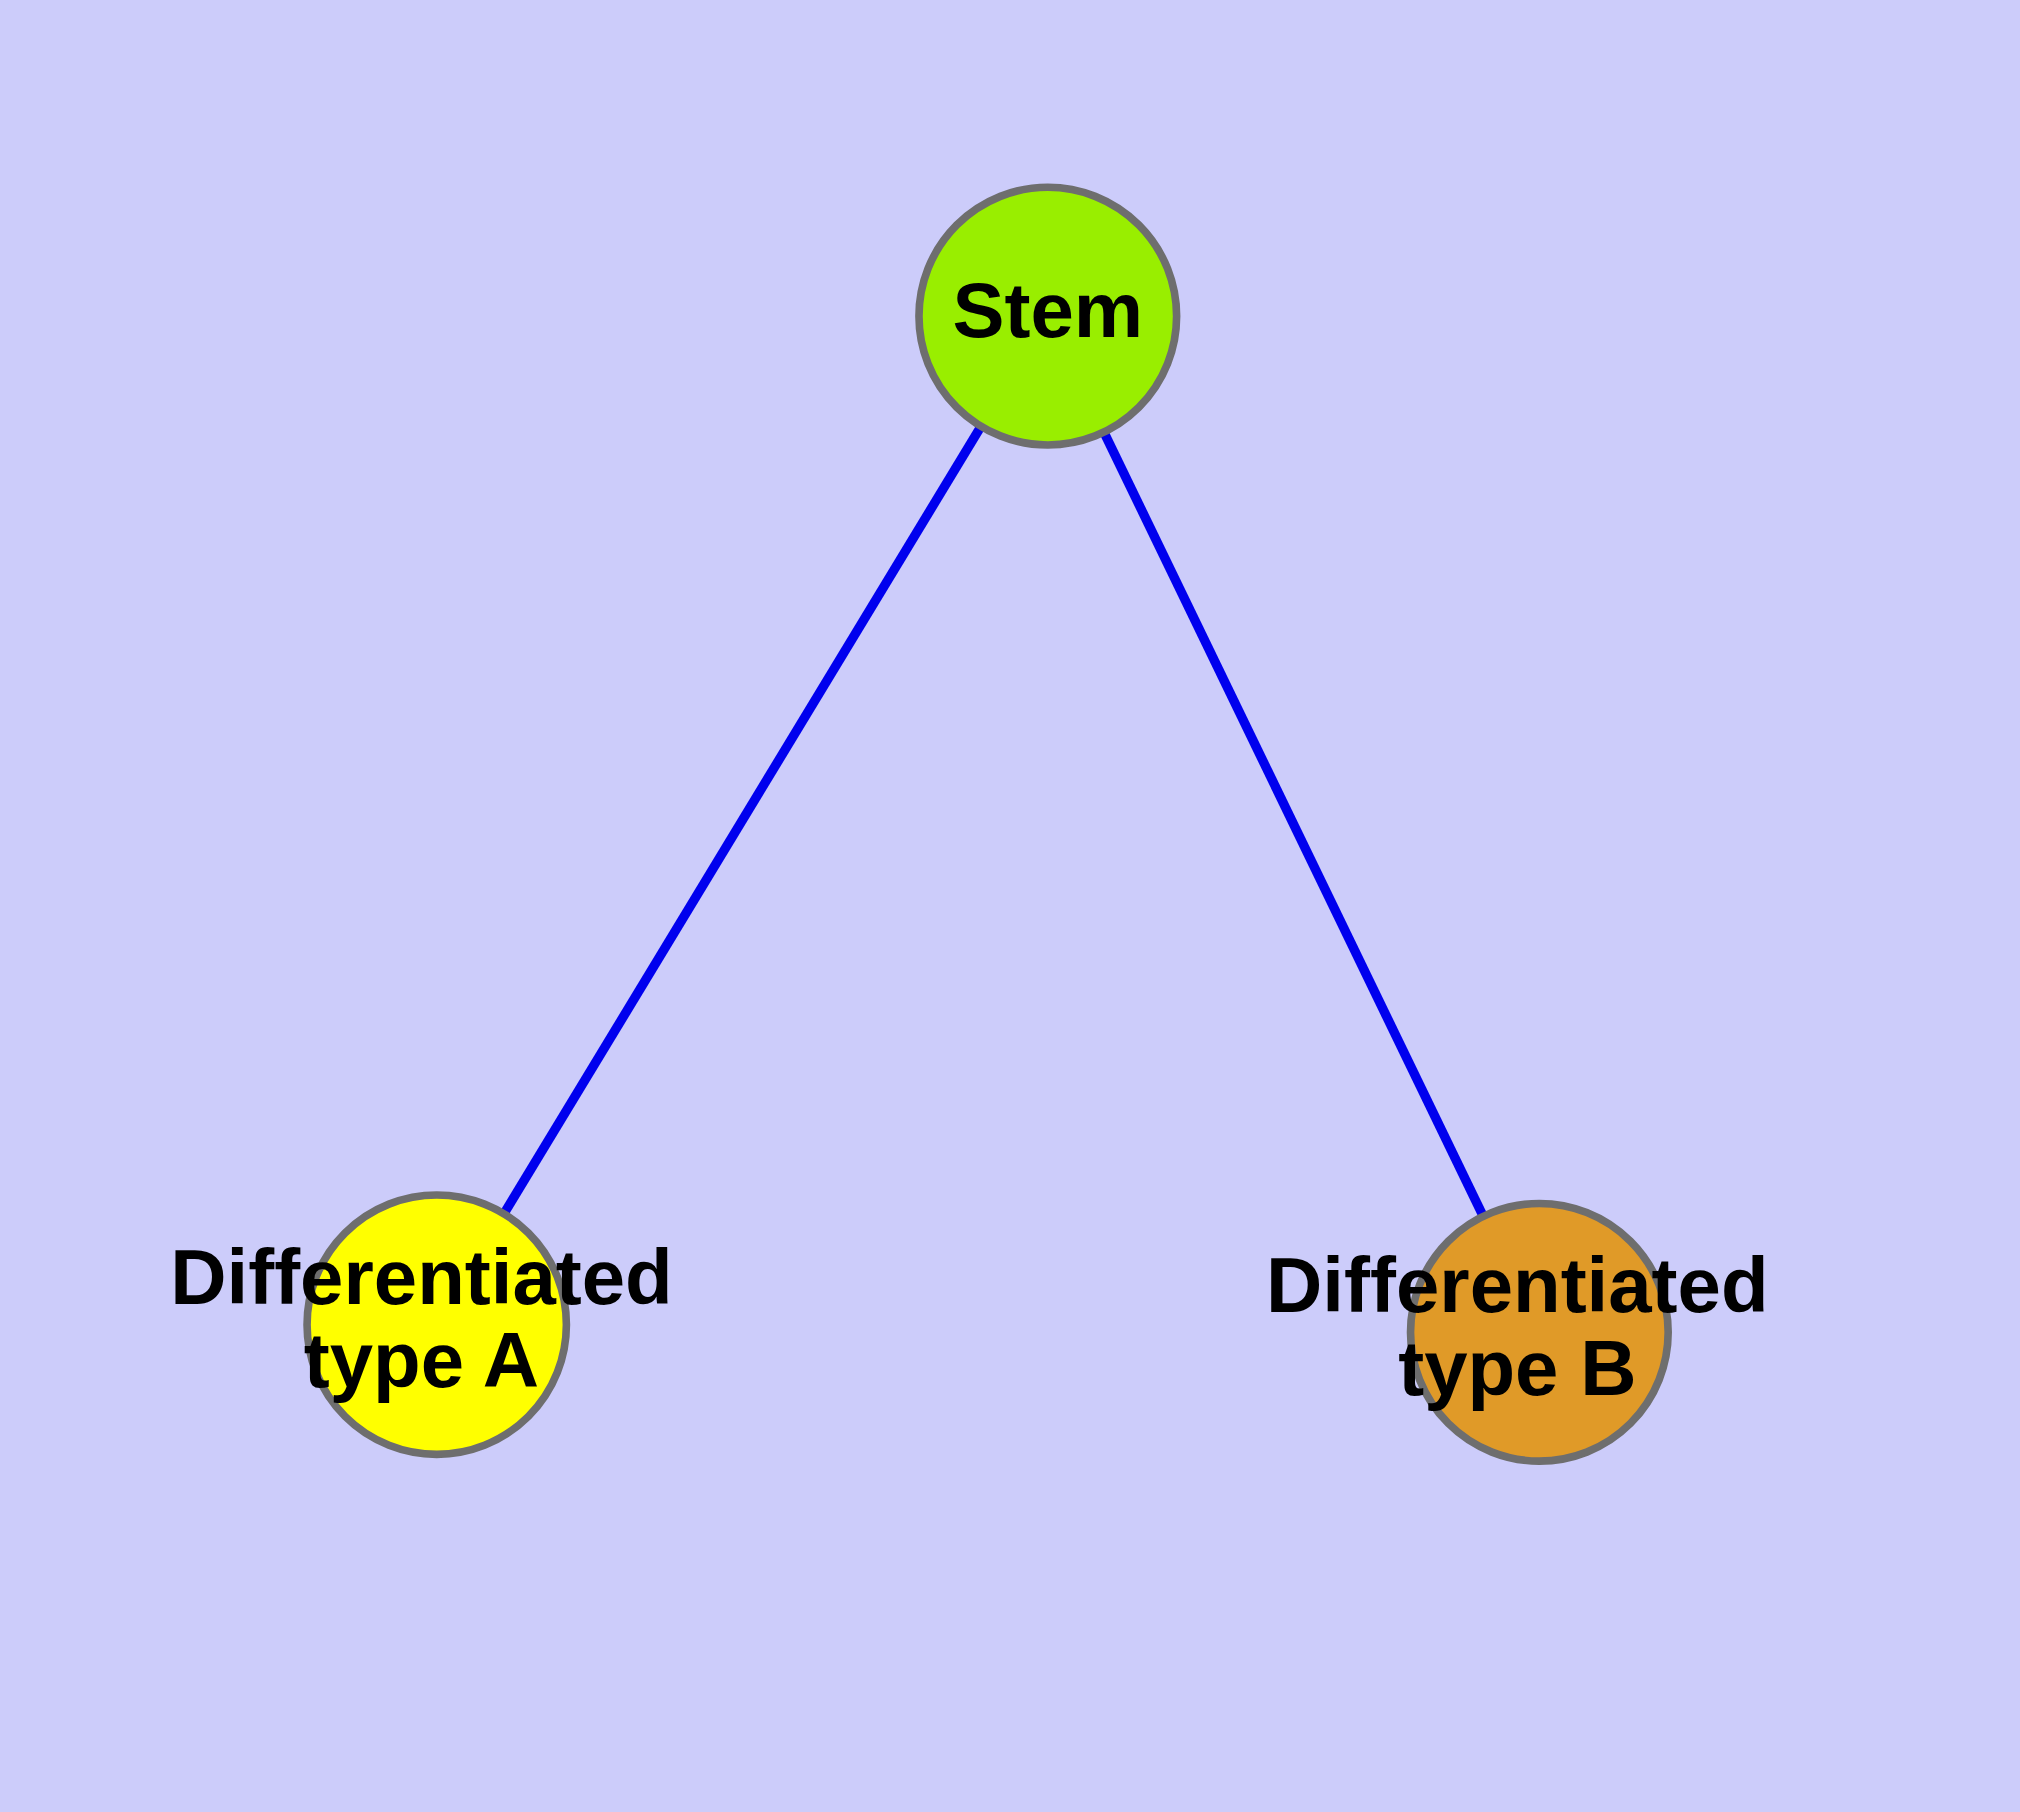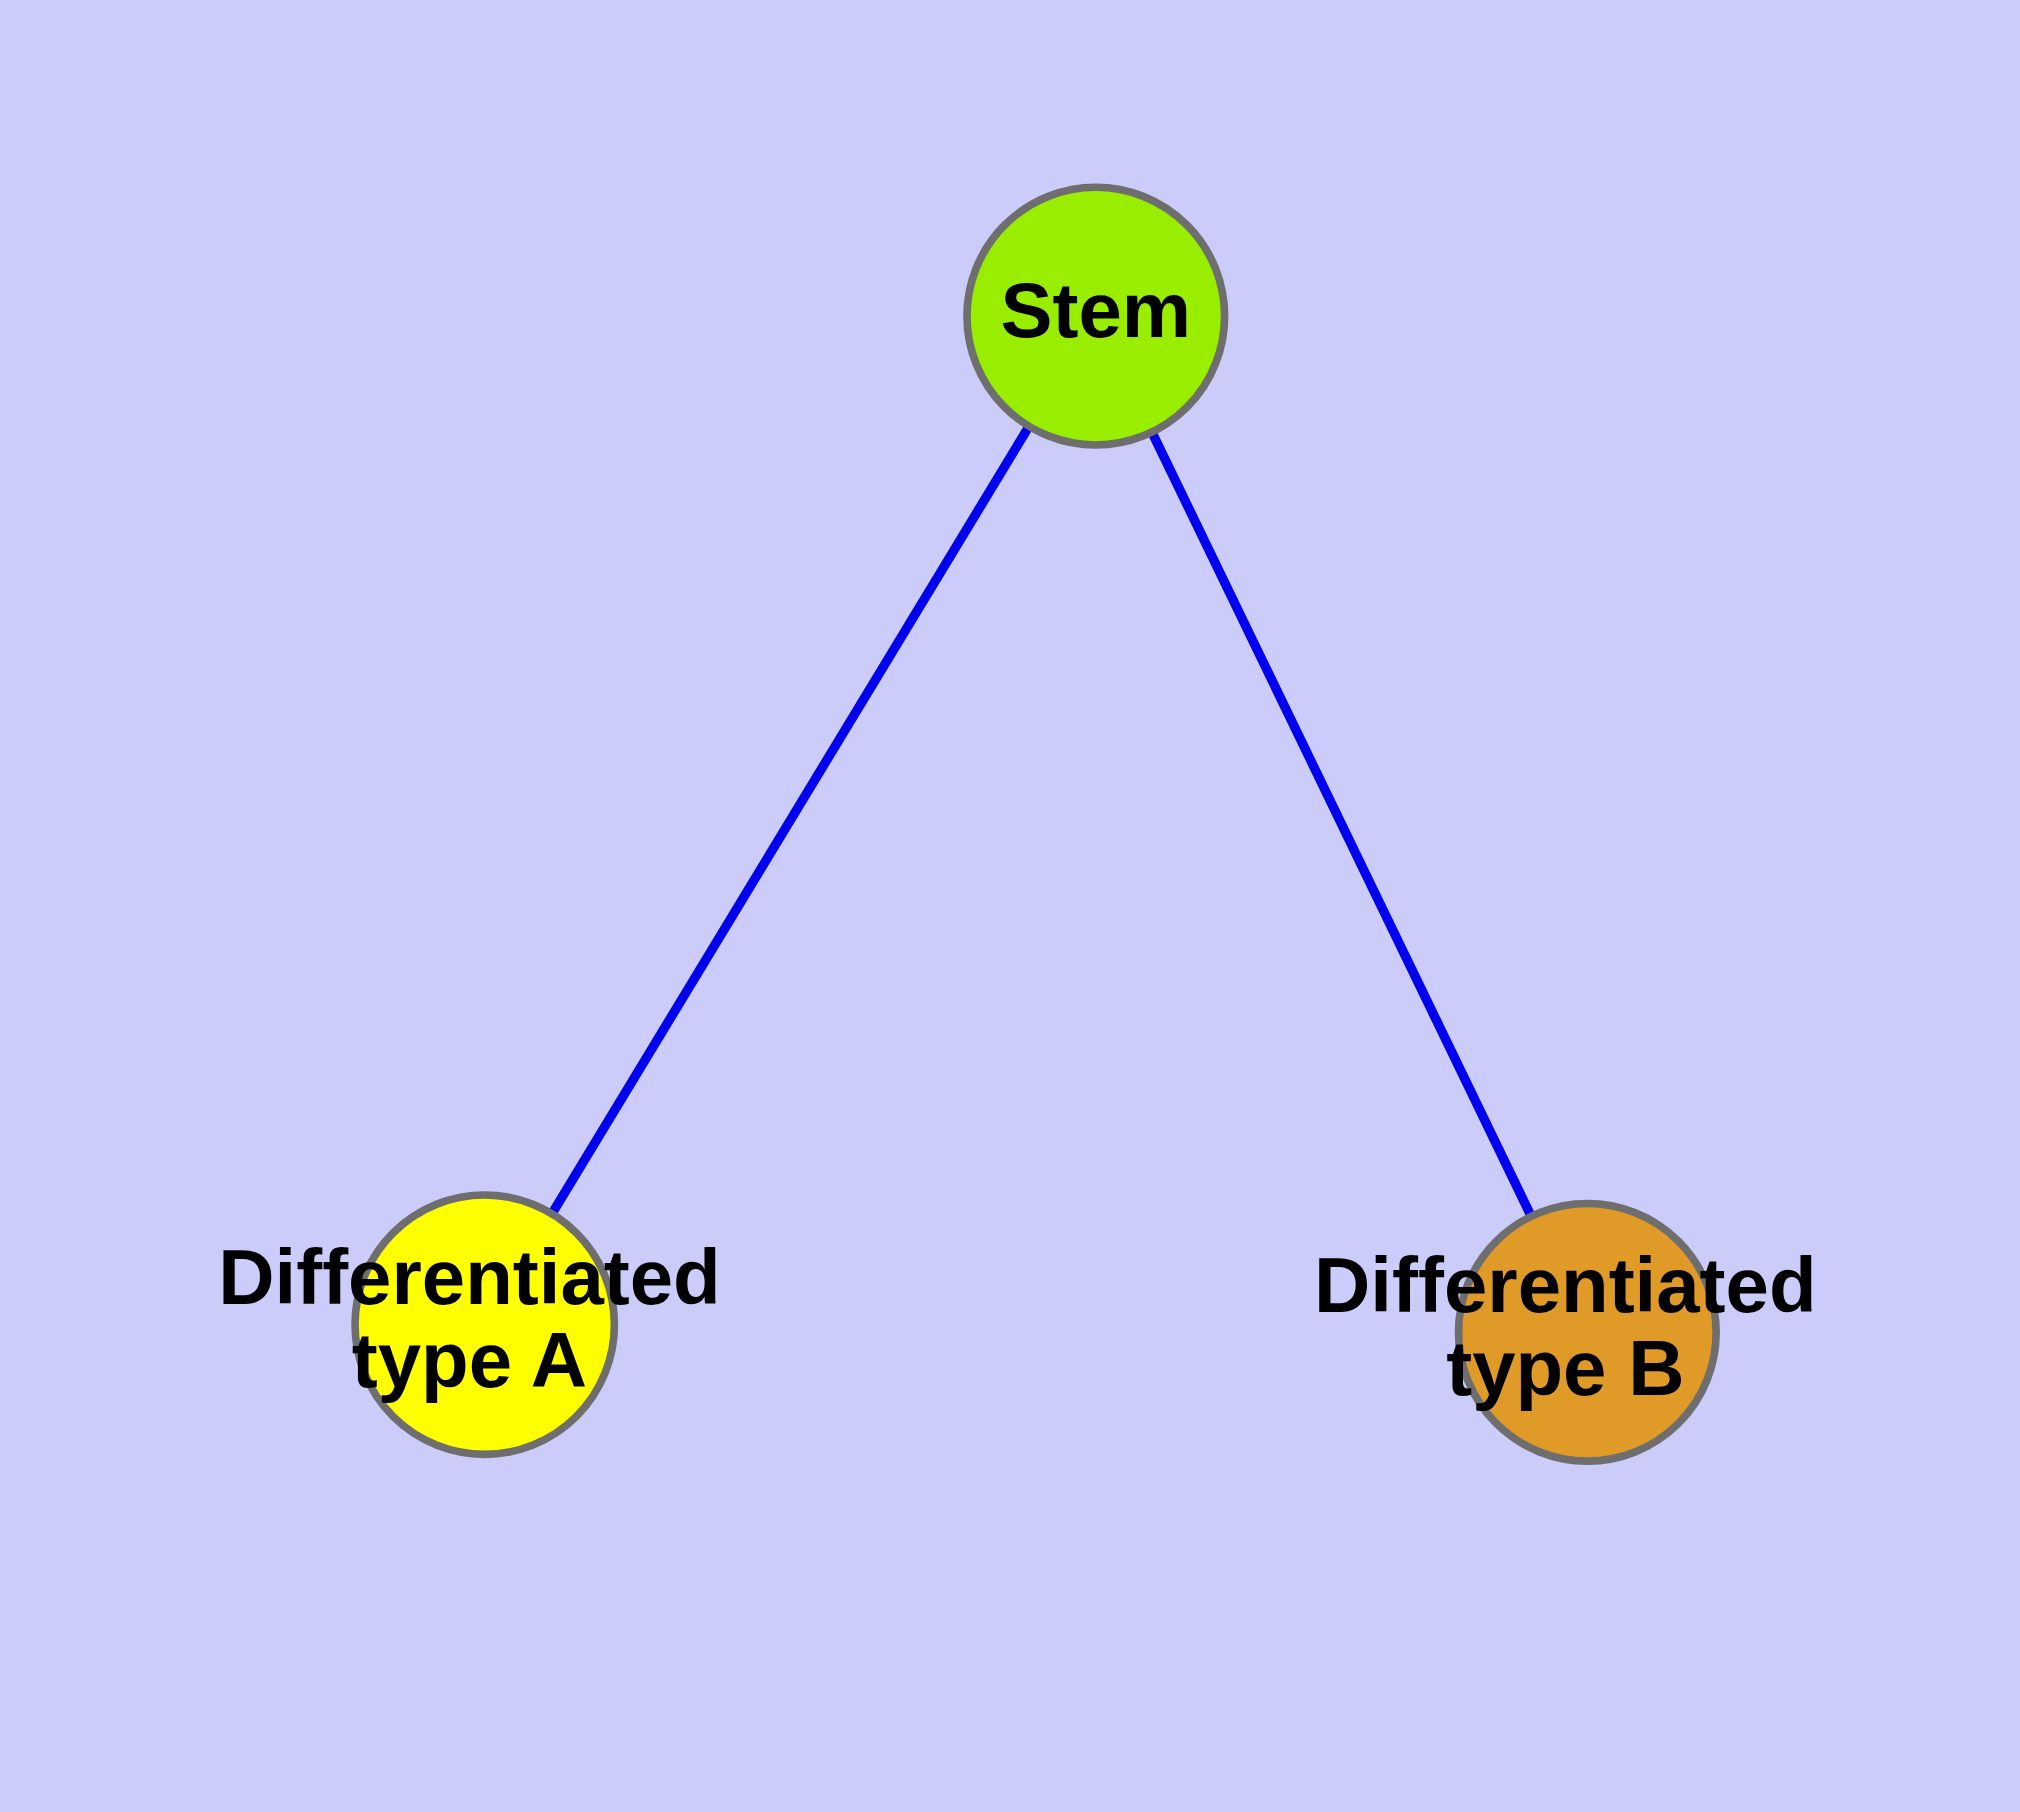--- a/index.html
+++ b/index.html
@@ -34,21 +34,21 @@
     font-family: "Liberation Sans", sans-serif;
     font-weight: bold;
     fill: #000000;
     dominant-baseline: middle;
     text-anchor: middle;
   }
 </style>
 </head>
 <body>
 
-<div id="canvas-wrap" style="width: 1918px; height: 1812px; background: rgb(204, 204, 250); margin-left: 48px;">
+<div id="canvas-wrap" style="width: 1918px; height: 1812px; background: rgb(204, 204, 250);">
   <svg id="graph-svg" viewBox="0 0 2384 2138" style="width: 2021px; height: 1812px;">
 
     <rect id="bg-rect" x="0" y="0" width="2384" height="2138" fill="#ccccfa"></rect>
 
     <g id="edges-group">
         <line x1="1236" y1="373" x2="515" y2="1563" stroke="#0000ee" stroke-width="11" class="edge-line"></line>
         <line x1="1236" y1="373" x2="1816" y2="1572" stroke="#0000ee" stroke-width="11" class="edge-line"></line>
       </g>
     <g id="nodes-group">
         <circle cx="1236" cy="373" r="152" fill="#99ee00" stroke="#6e6e6e" stroke-width="9" class="node-circle"></circle>

